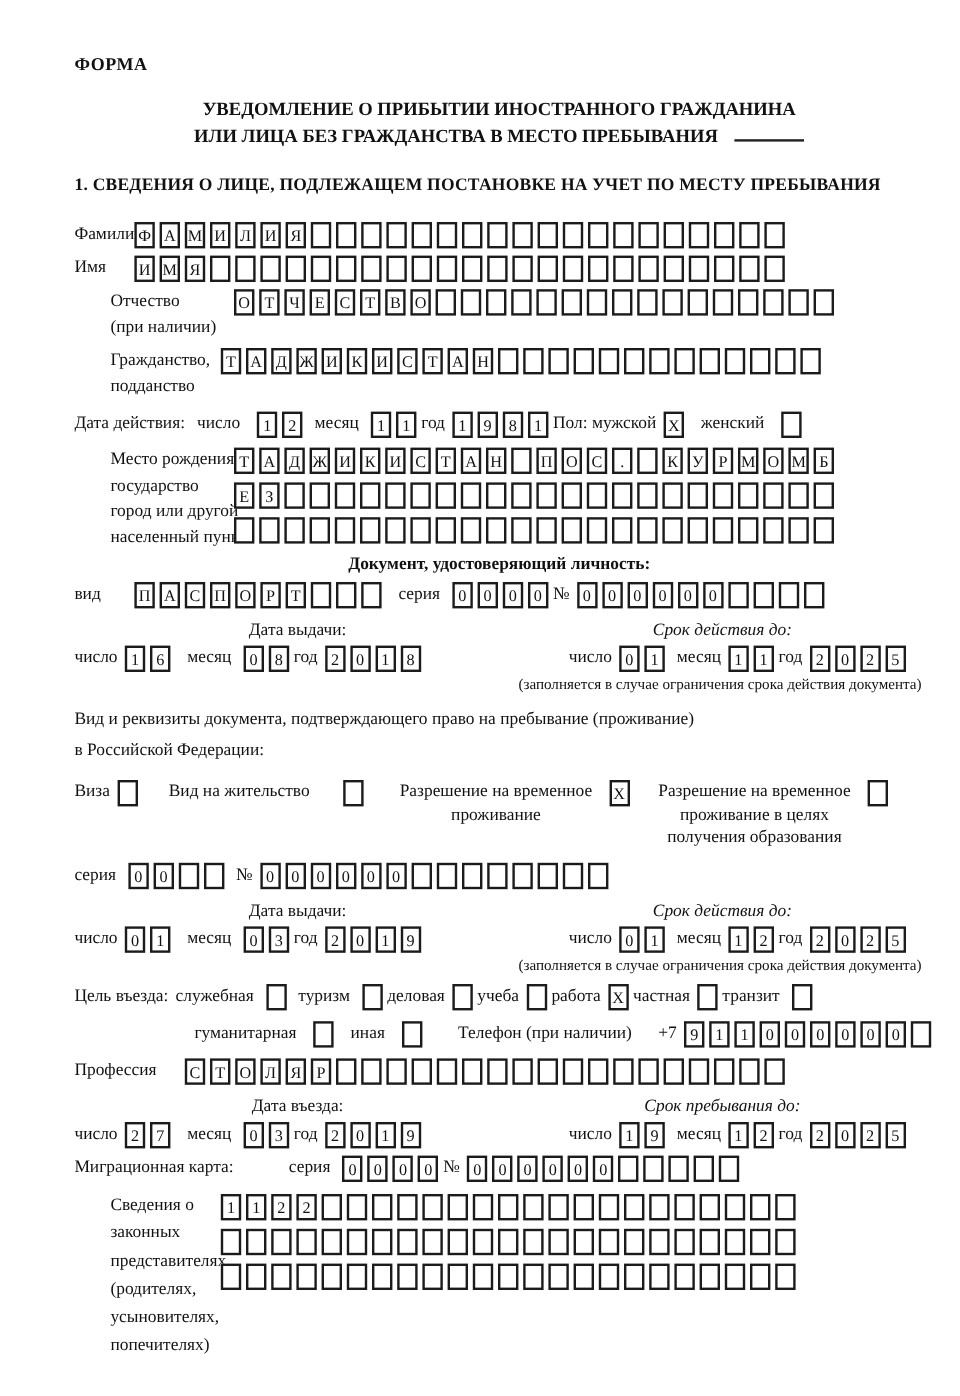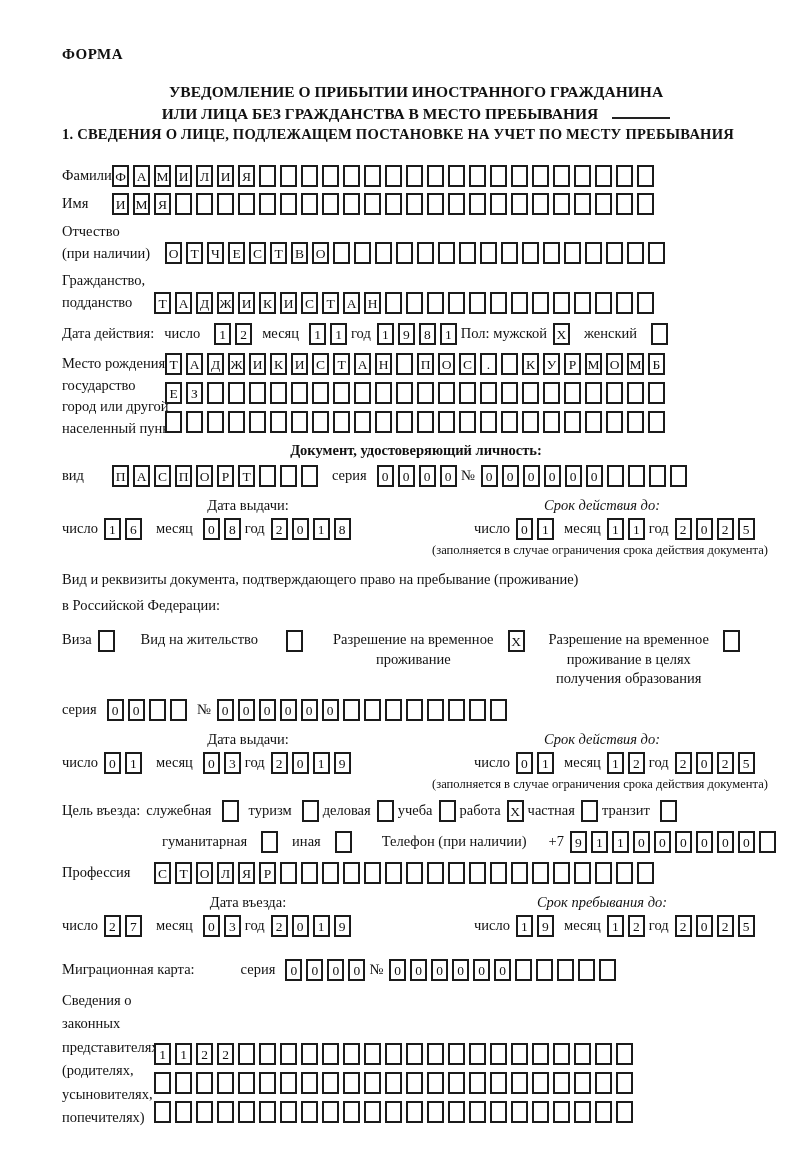--- a/index.html
+++ b/index.html
@@ -12,24 +12,24 @@
   .page { padding: 30px 30px 10px 62px; }
 
   
   .hdr { margin-left: 556px; line-height: 1.3; font-size: 13.5px; white-space: nowrap; }
   .hdr .ed { font-size: 12.8px; margin-top: 4px; line-height: 1.35; }
   .forma { text-align: left; font-weight: bold; font-size: 15px; margin-top: 16px; letter-spacing: .5px; }
 
   .title { text-align: center; font-weight: bold; font-size: 15.5px; line-height: 1.45; margin-top: 18px; }
   .title-blank { display: inline-block; width: 58px; border-bottom: 2.5px solid #222; height: 14px; margin-left: 14px; }
 
-  .sect { font-weight: bold; font-size: 14.6px; letter-spacing: .2px; }
+  .sect { font-weight: bold; font-size: 14.6px; margin-top: 20px; letter-spacing: .2px; }
 
   .row { display: flex; align-items: center; white-space: nowrap; margin-top: 6px; }
-  .rowt { display: flex; align-items: flex-end; white-space: nowrap; margin-top: 6px; }
+  .rowt { display: flex; align-items: flex-start; white-space: nowrap; margin-top: 6px; margin-left: 30px; }
   .lbl { flex: none; }
   .sub { line-height: 1.5; }
 
   .cells { display: inline-block; white-space: nowrap; }
   .cell {
     display: inline-block; width: 17px; height: 22px;
     border: 2px solid #1b1b1b; margin-right: 4px;
     text-align: center; font-size: 13.5px; line-height: 19px;
     vertical-align: middle; background: #fff;
   }
@@ -268,21 +268,21 @@
     <span class="row" style="margin-top:0;margin-left:40px">
       <span>число</span>
       <span class="cells ml6"><span class="cell">1</span><span class="cell">9</span></span>
       <span class="ml6">месяц</span>
       <span class="cells ml6"><span class="cell">1</span><span class="cell">2</span></span>
       <span>год</span>
       <span class="cells ml6"><span class="cell">2</span><span class="cell">0</span><span class="cell">2</span><span class="cell">5</span></span>
     </span>
   </div>
 
-  <div class="row" style="margin-top:22px">
+  <div class="row" style="margin-top:6px">
     <span>Миграционная карта:</span>
     <span style="margin-left:46px" class="mr10">серия</span>
     <span class="cells"><span class="cell">0</span><span class="cell">0</span><span class="cell">0</span><span class="cell">0</span></span>
     <span class="mr6">№</span>
     <span class="cells"><span class="cell">0</span><span class="cell">0</span><span class="cell">0</span><span class="cell">0</span><span class="cell">0</span><span class="cell">0</span><span class="cell"></span><span class="cell"></span><span class="cell"></span><span class="cell"></span><span class="cell"></span></span>
   </div>
 
   <div class="rowt" style="margin-top:8px">
     <span class="lbl w92 sub pre" style="line-height:1.62">Сведения о
 законных

